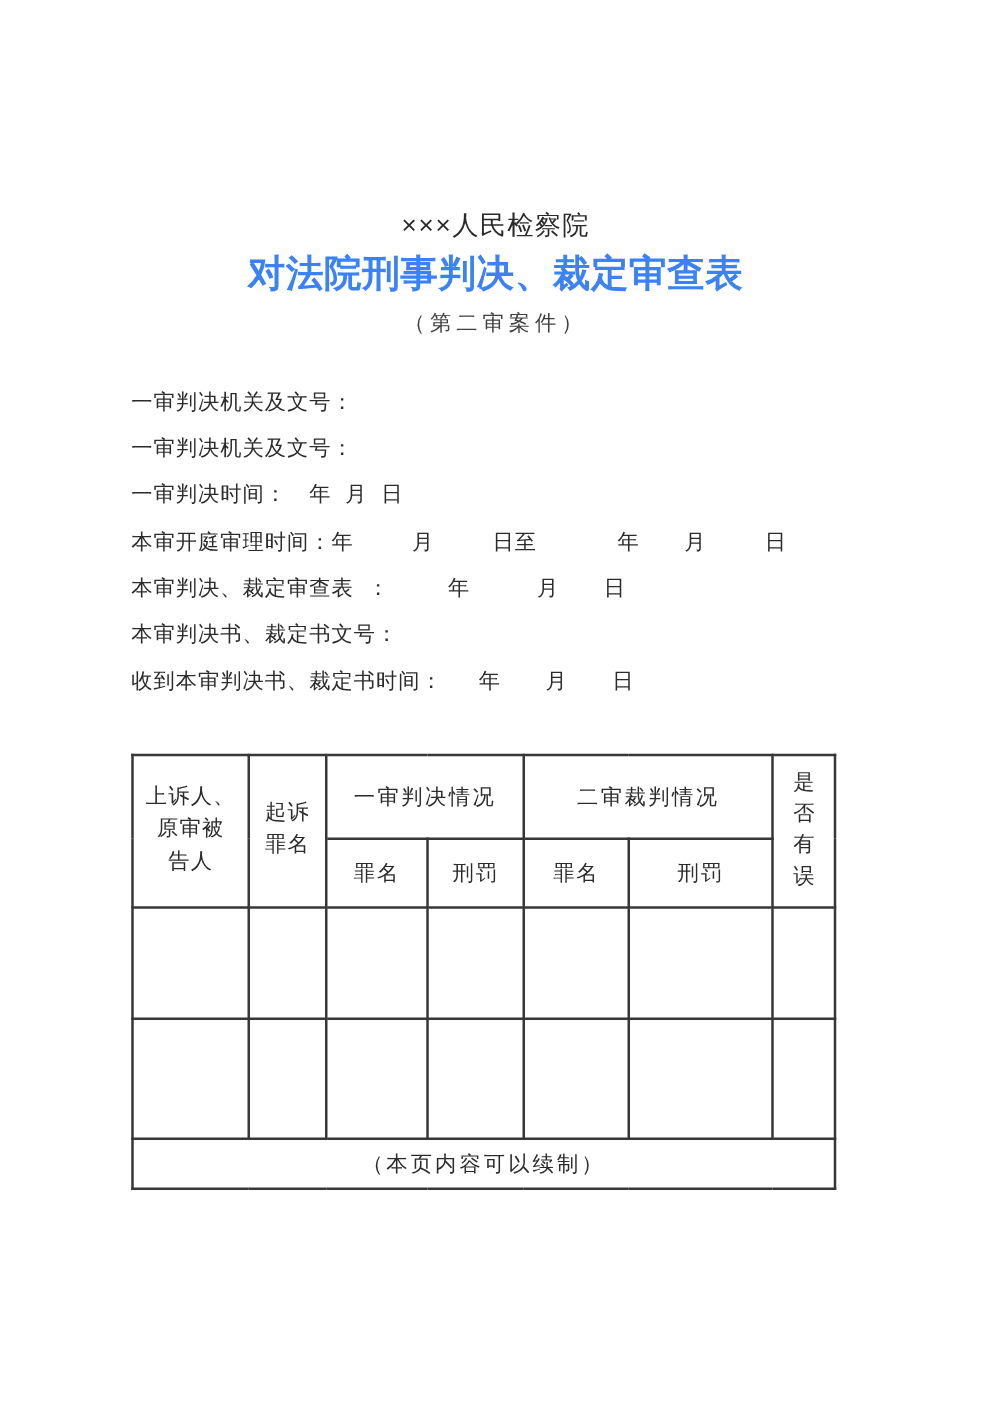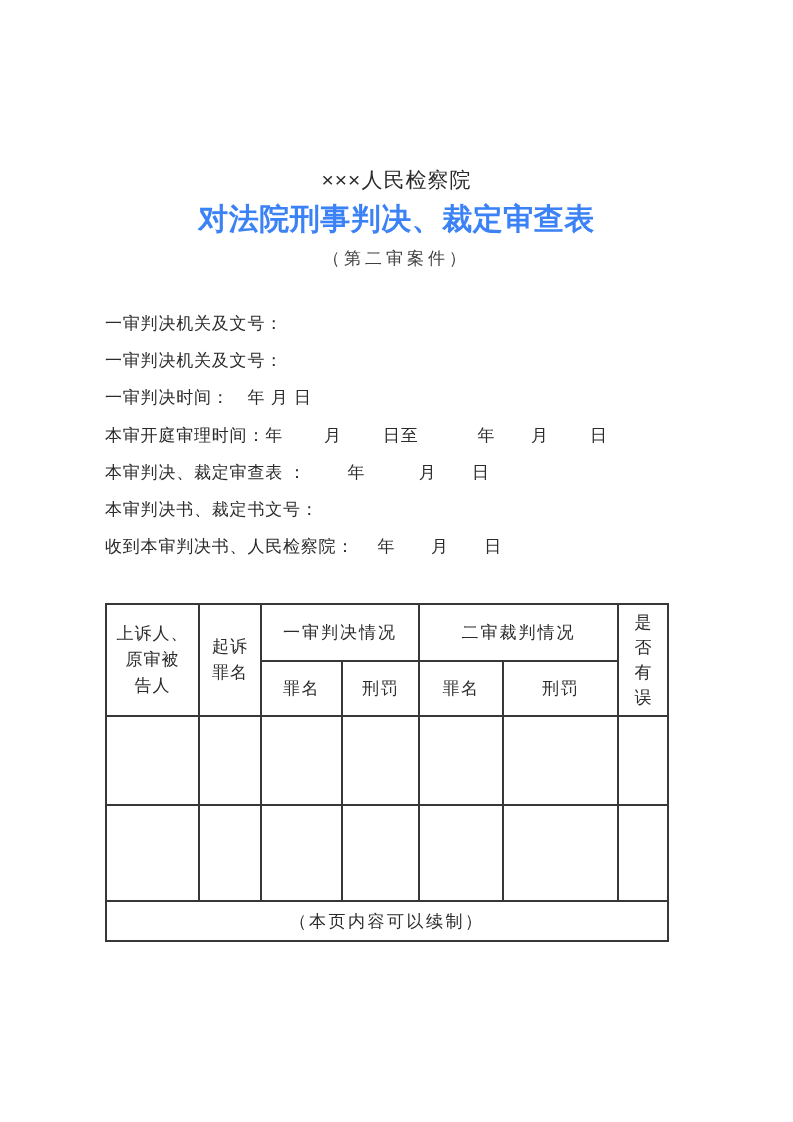--- a/index.html
+++ b/index.html
@@ -5,21 +5,21 @@
   html, body {
     margin: 0;
     padding: 0;
     background: #ffffff;
   }
   .page {
     position: relative;
     width: 793px;
     height: 1122px;
     background: #ffffff;
-    font-family: Liberation Sans, sans-serif;
+    font-family: Liberation Mono, monospace;
     color: #1f1f1f;
     overflow: hidden;
   }
 
   
   .title-block {
     position: absolute;
     top: 166px;
     left: 0;
     width: 100%;
@@ -112,35 +112,35 @@
     <div class="form-subtitle">（第二审案件）</div>
   </div>
 
   <div class="info-block">
     <div class="info-line">一审判决机关及文号：</div>
     <div class="info-line">一审判决机关及文号：</div>
     <div class="info-line">一审判决时间：　年 月 日</div>
     <div class="info-line">本审开庭审理时间：年　　 月　　 日至　　　 年　　月　　 日</div>
     <div class="info-line">本审判决、裁定审查表 ：　　 年　　　月　　日</div>
     <div class="info-line">本审判决书、裁定书文号：</div>
-    <div class="info-line">收到本审判决书、人民检察院：　 年　　月　　日</div>
+    <div class="info-line">收到本审判决书、裁定书时间：　 年　　月　　日</div>
   </div>
 
   <table class="review-table">
     <colgroup>
       <col style="width:93px">
       <col style="width:62px">
       <col style="width:81px">
       <col style="width:77px">
       <col style="width:84px">
       <col style="width:115px">
       <col style="width:50px">
     </colgroup>
     <tbody>
-        <tr style="height:57px">
+        <tr style="height:67px">
       <th rowspan="2" class="multiline">上诉人、
 原审被
 告人</th>
       <th rowspan="2" class="multiline">起诉
 罪名</th>
       <th colspan="2" class="group-hdr">一审判决情况</th>
       <th colspan="2" class="group-hdr">二审裁判情况</th>
       <th rowspan="2" class="vertical-hdr">是
 否
 有

